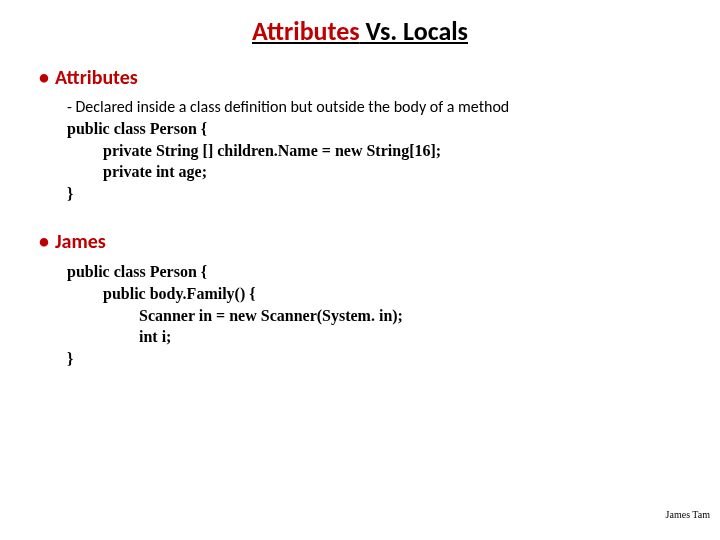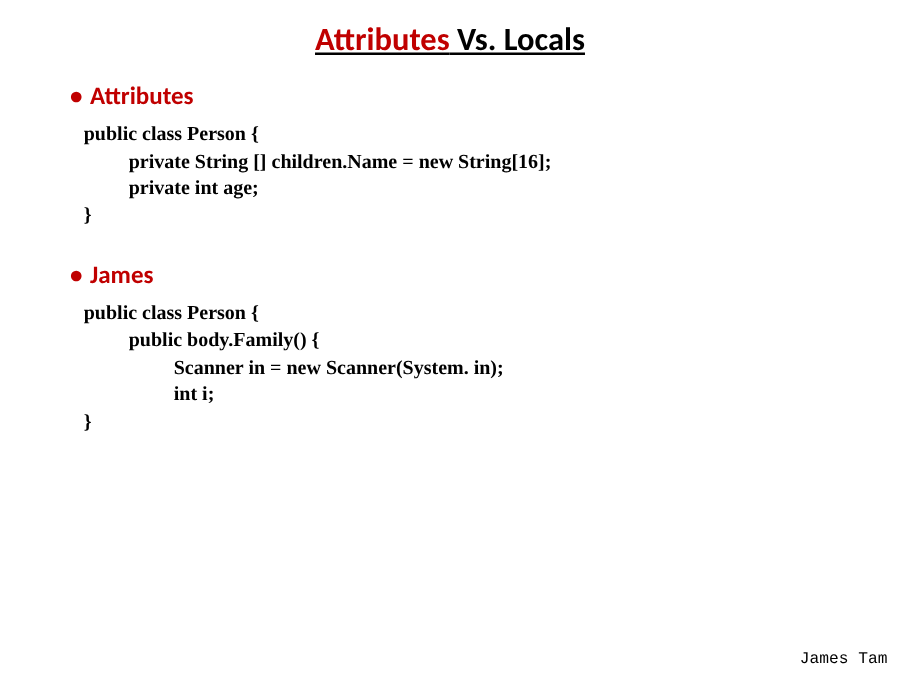--- a/index.html
+++ b/index.html
@@ -28,21 +28,21 @@
       color: #000000;
     }
     .section {
       margin-bottom: 25px;
     }
     .section-header {
       font-size: 20px;
       font-weight: bold;
       color: #c00000;
       margin-bottom: 8px;
-      margin-left: 21px;
+      margin-left: 4px;
     }
     .bullet {
       display: inline-block;
       width: 16px;
     }
     .description {
       font-size: 16px;
       color: #000000;
       margin-left: 32px;
       margin-bottom: 2px;
@@ -59,38 +59,39 @@
       white-space: pre;
     }
     .indent-1 {
       padding-left: 36px;
     }
     .indent-2 {
       padding-left: 72px;
     }
     .footer {
       position: absolute;
-      bottom: 6px;
+      bottom: 20px;
       right: 10px;
-      font-family: Liberation Mono, monospace;
-      font-size: 13px;
+      font-family: Liberation Serif, serif;
+      font-size: 10px;
       color: #000000;
     }
   </style>
 </head>
 <body>
 
 <div class="title">
   <span>Attributes</span><span class="black-part"> Vs. Locals</span>
 </div>
 
 <div class="section">
   <div class="section-header">
     <span class="bullet">•</span><span>Attributes</span>
   </div>
+  <div class="description">- Declared inside a class definition but outside the body of a method</div>
   <div class="code-block">
     <div class="code-line">public class Person {</div>
     <div class="code-line indent-1">private String [] children.Name = new String[16];</div>
     <div class="code-line indent-1">private int age;</div>
     <div class="code-line">}</div>
   </div>
 </div>
 
 <div class="section">
   <div class="section-header">

